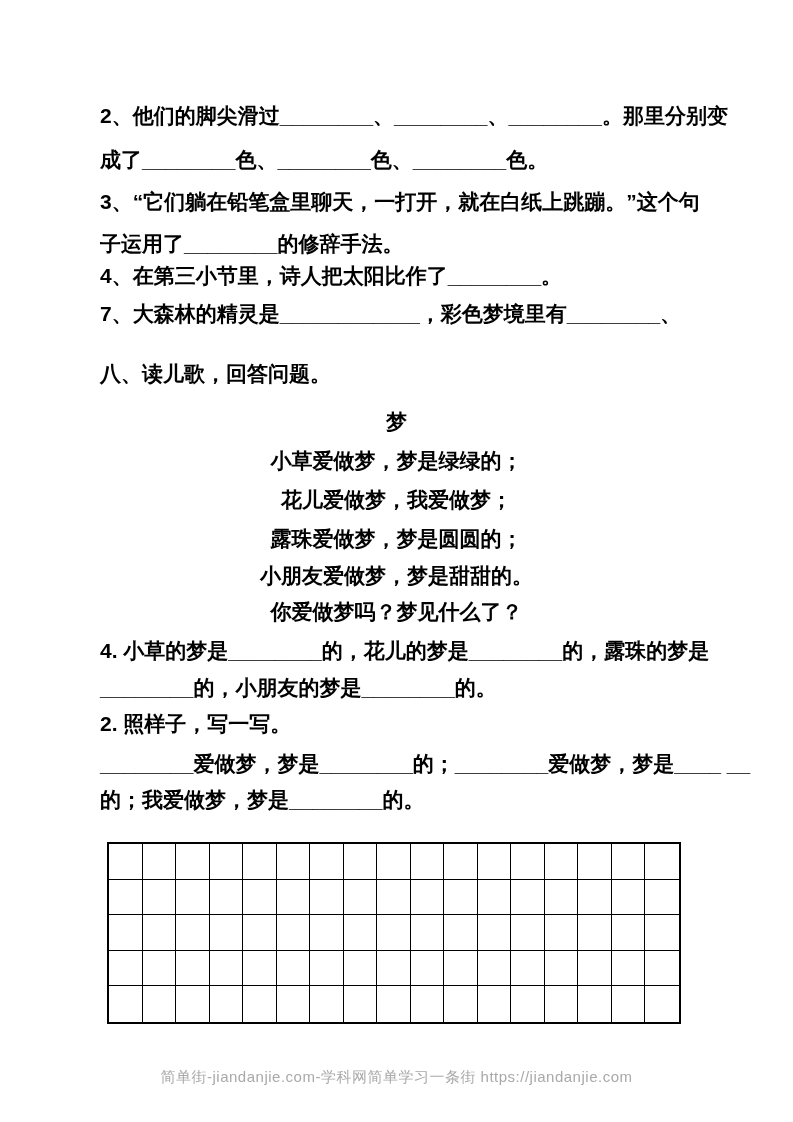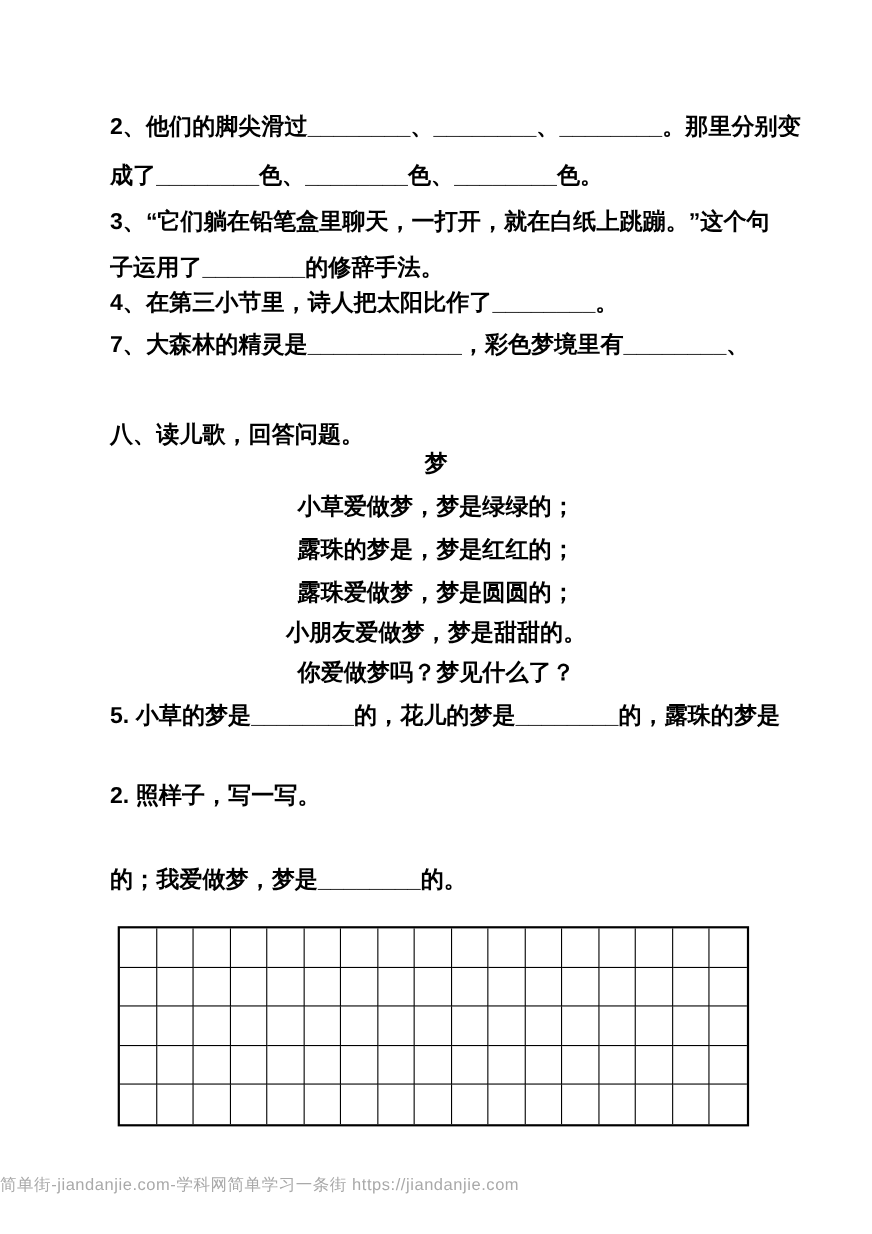--- a/index.html
+++ b/index.html
@@ -42,21 +42,21 @@
     border-right: 1px solid #000000;
     border-bottom: 1px solid #000000;
   }
   .cell.last-col { border-right: none; }
   .cell.last-row { border-bottom: none; }
   .footer {
     position: absolute;
     left: 0;
     top: 1068px;
     width: 793px;
-    text-align: left;
+    text-align: center;
     font-weight: normal;
     font-size: 15px;
     color: #a9a9a9;
     letter-spacing: 0.5px;
   }
 </style>
 </head>
 <body>
 
 <div class="page">
@@ -64,32 +64,34 @@
   <div class="line" style="top:103px">2、他们的脚尖滑过________、________、________。那里分别变</div>
   <div class="line" style="top:147px">成了________色、________色、________色。</div>
 
   <div class="line" style="top:189px">3、“它们躺在铅笔盒里聊天，一打开，就在白纸上跳蹦。”这个句</div>
   <div class="line" style="top:231px">子运用了________的修辞手法。</div>
 
   <div class="line" style="top:263px">4、在第三小节里，诗人把太阳比作了________。</div>
 
   <div class="line" style="top:301px">7、大森林的精灵是____________，彩色梦境里有________、</div>
 
-  <div class="line" style="top:383px">八、读儿歌，回答问题。</div>
+  <div class="line" style="top:361px">八、读儿歌，回答问题。</div>
 
   <div class="line center" style="top:409px">梦</div>
   <div class="line center" style="top:448px">小草爱做梦，梦是绿绿的；</div>
-  <div class="line center" style="top:487px">露珠的梦是，梦是红红的；</div>
+  <div class="line center" style="top:487px">花儿爱做梦，我爱做梦；</div>
   <div class="line center" style="top:526px">露珠爱做梦，梦是圆圆的；</div>
   <div class="line center" style="top:599px">你爱做梦吗？梦见什么了？</div>
   <div class="line center" style="top:563px">小朋友爱做梦，梦是甜甜的。</div>
 
-  <div class="line" style="top:638px">5. 小草的梦是________的，花儿的梦是________的，露珠的梦是</div>
+  <div class="line" style="top:638px">4. 小草的梦是________的，花儿的梦是________的，露珠的梦是</div>
+  <div class="line" style="top:675px">________的，小朋友的梦是________的。</div>
 
   <div class="line" style="top:711px">2. 照样子，写一写。</div>
+  <div class="line" style="top:751px">________爱做梦，梦是________的；________爱做梦，梦是____ __</div>
   <div class="line" style="top:787px">的；我爱做梦，梦是________的。</div>
 
 
   <div class="grid" style="grid-template-columns: repeat(17, 1fr); grid-template-rows: repeat(5, 1fr);">
       <div class="cell"></div>
       <div class="cell"></div>
       <div class="cell"></div>
       <div class="cell"></div>
       <div class="cell"></div>
       <div class="cell"></div>

